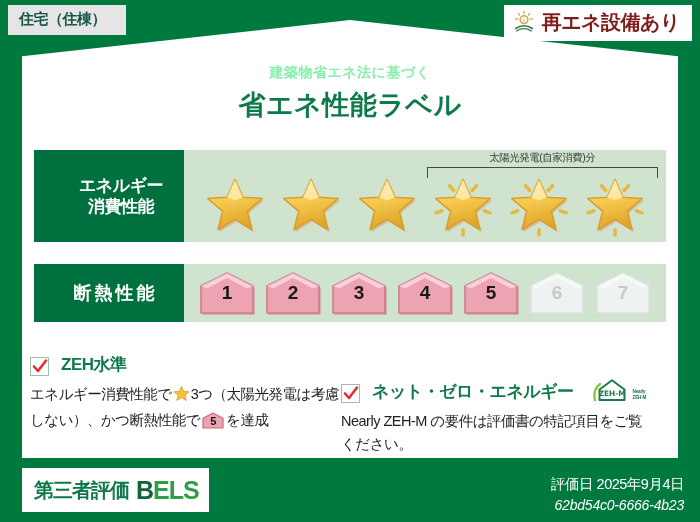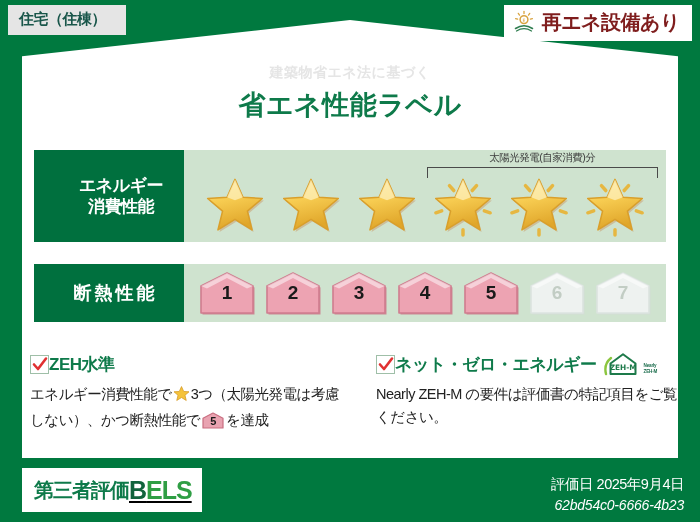--- a/index.html
+++ b/index.html
@@ -46,21 +46,21 @@
     clip-path: polygon(0% 8.3%, 50% 0%, 100% 8.3%, 100% 100%, 0% 100%);
     z-index: 2;
   }
 
   
   #title-block {
     position: absolute; left: 0; right: 0; top: 64px;
     text-align: center; z-index: 4;
   }
   #title-sub {
-    font-size: 14px; font-weight: bold; color: #e5e5e5;
+    font-size: 14px; font-weight: bold; color: #86efac;
     letter-spacing: 0.5px;
   }
   #title-main {
     font-size: 27px; font-weight: bold; color: #0e7a4a;
     letter-spacing: 0.5px; margin-top: 5px;
   }
 
   
   .perf-row {
     position: absolute; left: 34px; right: 34px;
@@ -126,24 +126,24 @@
     line-height: 1;
   }
   .house-cell.on  .house-num { color: #1a1a1a; }
   .house-cell.off .house-num { color: #c2cdc4; }
 
   
   .crit {
     position: absolute; top: 352px; width: 310px; z-index: 4;
   }
   #crit-left  { left: 30px; }
-  #crit-right { left: 376px; }
+  #crit-right { left: 341px; margin-top: 27px; }
 
   .crit-head {
-    display: flex; align-items: center; gap: 0;
+    display: flex; align-items: flex-end; gap: 12px;
     height: 24px;
   }
   .crit-check {
     width: 19px; height: 19px; flex: 0 0 19px;
     border: 1.5px solid #9fbfa8; background: #fff;
     position: relative;
   }
   .crit-check svg { position: absolute; left: 1px; top: 0px; }
   .crit-title {
     font-size: 17px; font-weight: bold; color: #0e7a4a;
@@ -175,23 +175,22 @@
     position: absolute; left: 22px; bottom: 10px;
     background: #ffffff;
     height: 44px; display: flex; align-items: center;
     padding: 0 10px 0 12px; z-index: 6;
   }
   #bels-jp {
     font-size: 20px; font-weight: bold; color: #0e7a4a;
     letter-spacing: -1px;
   }
   #bels-mark {
-    font-size: 25px; font-weight: bold; 
+    font-size: 25px; font-weight: bold; margin-left: 7px;
     letter-spacing: -1px;
-    text-decoration: underline;
   }
   #bels-mark .b1 { color: #11633c; }
   #bels-mark .b2 { color: #2f9e44; }
   #footer-building {
     position: absolute; left: 232px; bottom: 10px; height: 36px;
     display: flex; align-items: center;
     color: #ffffff; font-size: 14px; letter-spacing: -0.5px;
     z-index: 6;
   }
   #footer-right {

